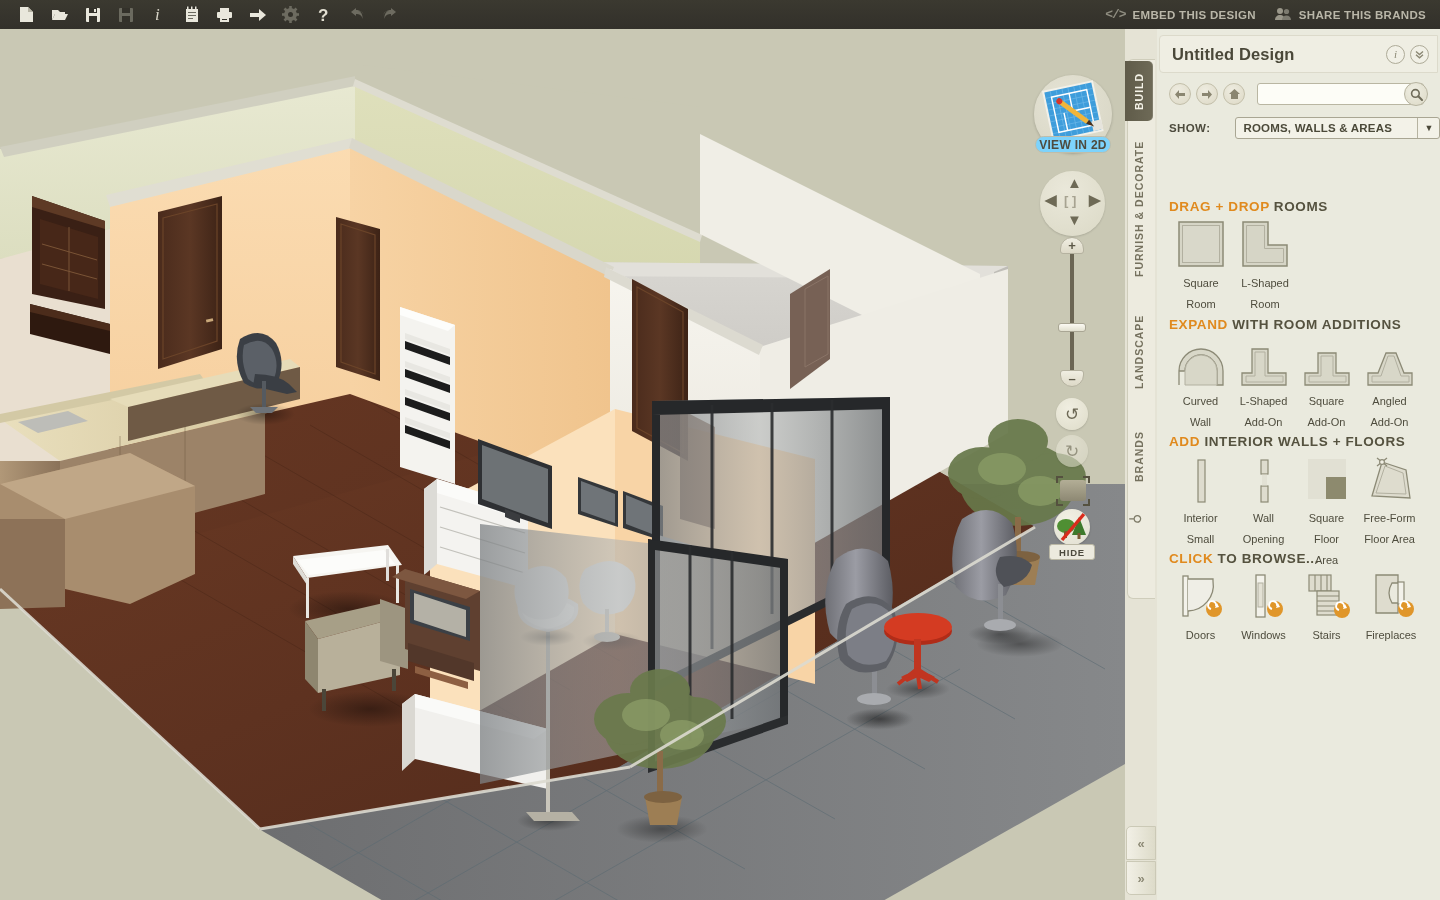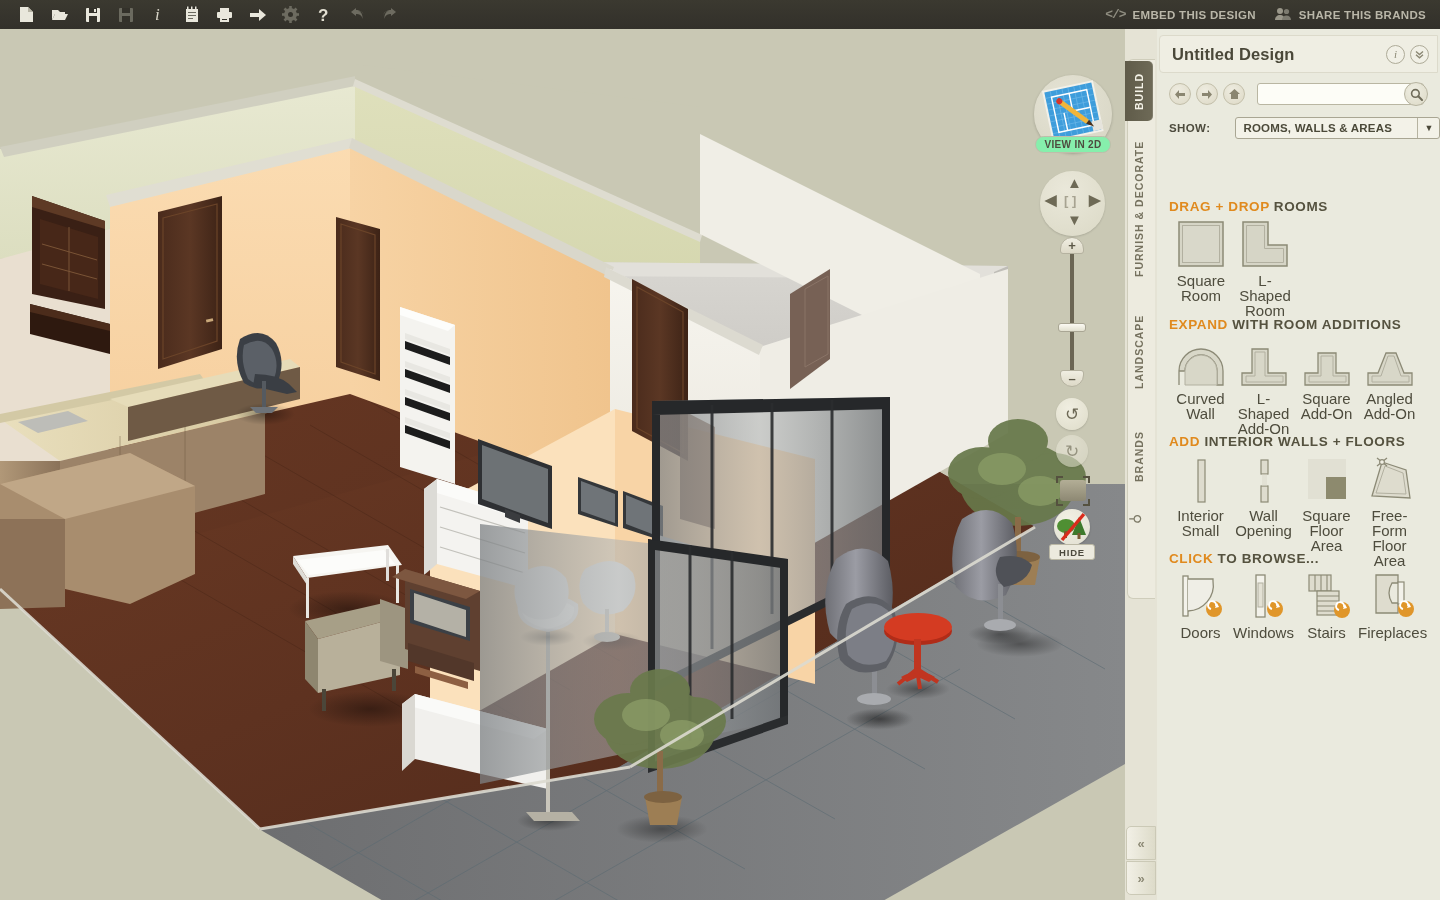--- a/index.html
+++ b/index.html
@@ -66,22 +66,22 @@
   
   .view2d {
     position: absolute; left: 1034px; top: 46px; width: 78px; height: 78px;
     border-radius: 50%;
     background: radial-gradient(circle at 40% 35%, #e6e4d6, #d6d4c2);
     box-shadow: 0 1px 3px rgba(0,0,0,.2);
     cursor: pointer;
   }
   .view2d-label {
     position: absolute; left: 1035px; top: 107px; width: 76px; height: 17px;
-    background: #86efac; border: 1px solid #bfbdaa; border-radius: 9px;
-    font-size: 10px; font-weight: bold; color: #4e4b3f;
+    background: #7dd3fc; border: 1px solid #bfbdaa; border-radius: 9px;
+    font-size: 12px; font-weight: bold; color: #4e4b3f;
     display: flex; align-items: center; justify-content: center; letter-spacing: .3px;
     cursor: pointer;
   }
   .dpad {
     position: absolute; left: 1040px; top: 142px; width: 65px; height: 65px;
     border-radius: 50%; background: radial-gradient(circle at 40% 30%, #eae8da, #dbd9c6);
     box-shadow: 0 1px 2px rgba(0,0,0,.15);
   }
   .dpad .arrow { position: absolute; color: #6e6a56; font-weight: bold; cursor: pointer; }
   .dpad .up { left: 27px; top: 3px; font-size: 15px; }
@@ -218,21 +218,21 @@
   }
 
   .section { position: absolute; left: 12px; width: 262px; }
   .sec-head { font-size: 13.5px; font-weight: bold; letter-spacing: .6px; margin-bottom: 5px; }
   .sec-head .hl { color: #e08a1e; }
   .sec-head .rest { color: #55523f; }
   .items { display: flex; }
   .item { text-align: center; cursor: pointer; }
   .item .glyph { height: 50px; display: flex; align-items: flex-end; justify-content: center; }
   .item .cap {
-    font-size: 15px; color: #4e4c3d; line-height: 15px; margin-top: 4px;
+    font-size: 11px; color: #4e4c3d; line-height: 21px; margin-top: 4px;
     white-space: pre-line;
   }
 
   
   .collapse-stack { position: absolute; left: 1126px; top: 826px; width: 30px; height: 70px; }
   .collapse-btn {
     position: absolute; left: 0; width: 30px; height: 34px;
     background: linear-gradient(to right, #f2f0e6, #dddbc9);
     border: 1px solid #cbc9b6; color: #8d8a76;
     display: flex; align-items: center; justify-content: center;

